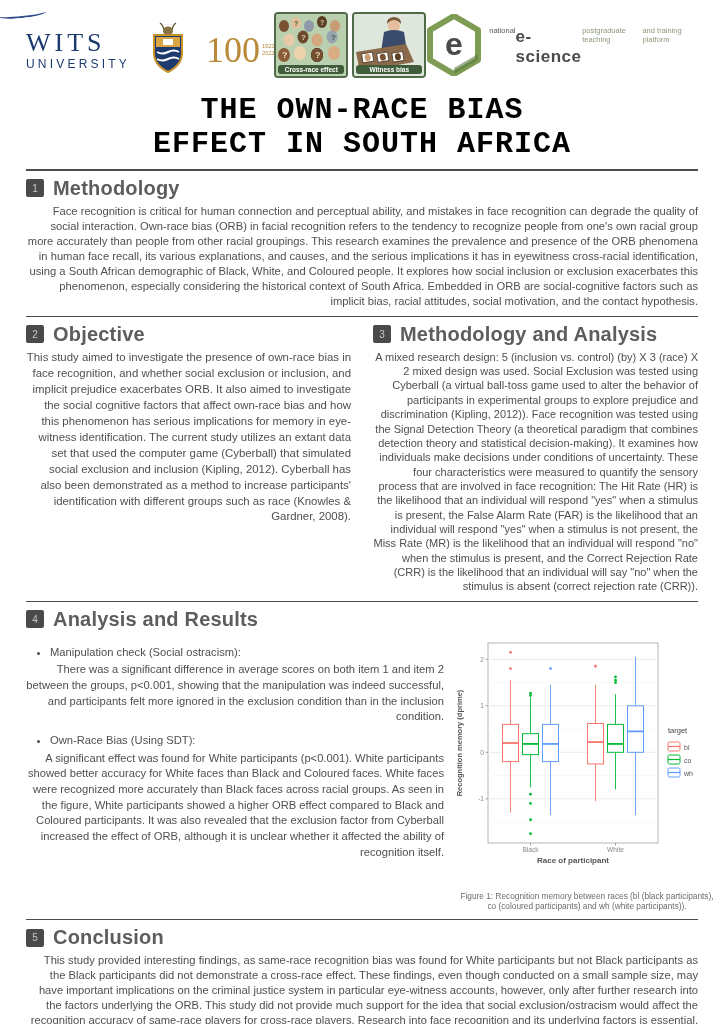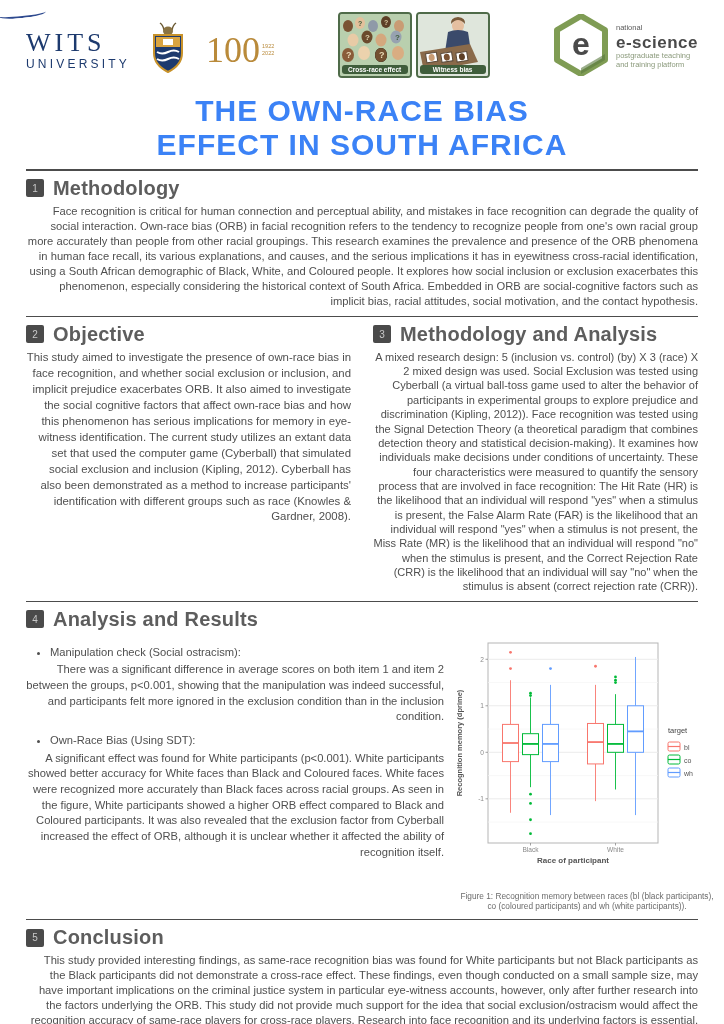--- a/index.html
+++ b/index.html
@@ -16,28 +16,28 @@
   .centenary { display:flex; align-items:center; gap:2px; }
   .cent-num { font-family:"Liberation Serif", serif; font-size:36px; color:#b98a3a; line-height:1; position:relative; }
   .cent-swoosh { position:absolute; top:10px; left:-2px; width:48px; height:8px; border-bottom:2px solid #2e4a8f; border-radius:50%; transform:rotate(-6deg); }
   .cent-years { display:flex; flex-direction:column; font-size:5.5px; color:#b98a3a; line-height:1.2; }
   .panels { display:flex; gap:4px; padding-top:4px; }
   .panel { width:74px; height:66px; border:2px solid #4f6b49; border-radius:4px; overflow:hidden; position:relative; background:#b9cfae; }
   .panel svg { display:block; }
   .panel-label { position:absolute; left:2px; right:2px; bottom:2px; background:#3f5d3b; color:#fff;
     font-size:6.5px; font-weight:bold; text-align:center; border-radius:3px; padding:1px 0; }
   .esc-block { display:flex; align-items:center; gap:7px; padding-top:6px; }
-  .esc-text { display:flex; flex-direction:column; line-height:1.15; }
+  .esc-text { display:flex; flex-direction:row; line-height:1.15; }
   .esc-l1 { font-size:7.5px; color:#5a5a5a; }
   .esc-l2 { font-size:17px; font-weight:bold; color:#4a4a4a; letter-spacing:0.5px; }
   .esc-l3, .esc-l4 { font-size:7.5px; color:#8b9a7c; }
 
   
   .title-block { text-align:center; margin-top:2px; }
-  .title-line { font-size:30px; font-weight:bold; color:#3b82f6; letter-spacing:1px; line-height:1.13; }
+  .title-line { font-size:30px; font-weight:bold; color:#000000; letter-spacing:1px; line-height:1.13;font-family:Liberation Mono, monospace; }
   .rule { border:none; border-top:2px solid #4c4c4c; margin:7px 0 6px 0; }
   .rule.thin { border-top-width:1.5px; }
 
   
   .sec-head { display:flex; align-items:center; gap:9px; margin-bottom:4px; }
   .sec-num { width:18px; height:18px; background:#4a4a4a; color:#c9c9c9; font-size:10px;
     display:flex; align-items:center; justify-content:center; border-radius:2px; }
   .sec-title { font-size:20px; color:#5d5d5d; font-weight:600; letter-spacing:0.2px; }
   .body-txt { font-size:11.2px; line-height:1.34; color:#4f4f4f; text-align:right; }
   .two-col { display:flex; gap:22px; }

